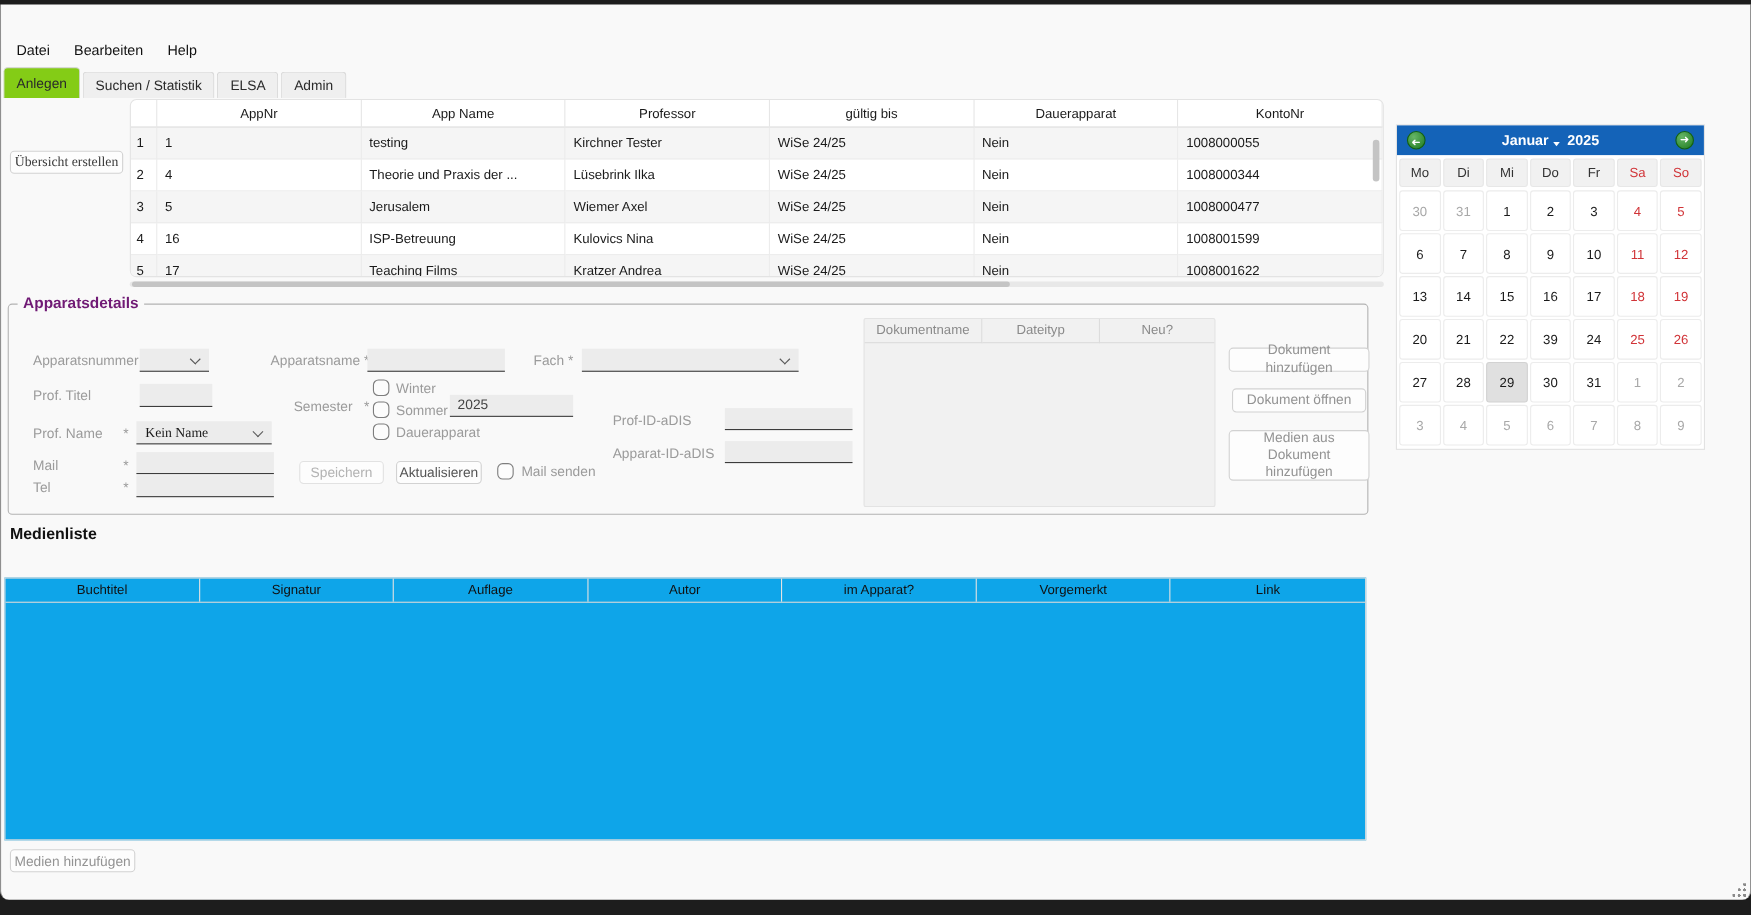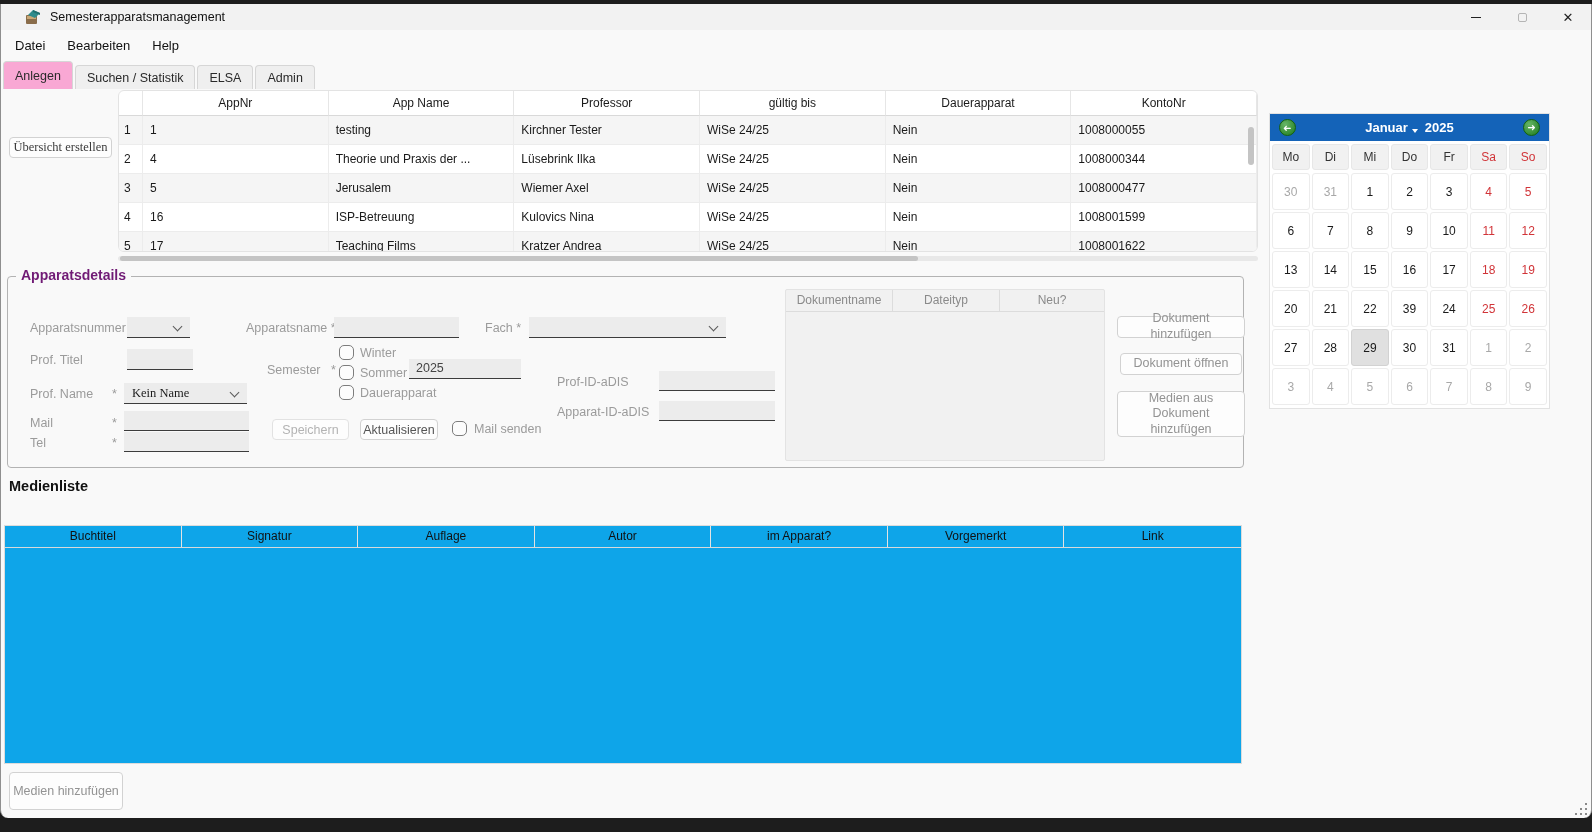--- a/index.html
+++ b/index.html
@@ -22,21 +22,21 @@
   .win-controls { position:absolute; right:0; top:0; height:26px; display:flex; }
   .win-btn { width:46px; height:26px; display:flex; align-items:center; justify-content:center; }
   .ic-min { width:10px; height:1px; background:#222; }
   .ic-max { width:9px; height:9px; border:1px solid #b5b5b5; border-radius:2px; }
   .ic-close { font-size:13px; color:#222; line-height:1; }
   .menubar { position:absolute; left:3px; top:26px; height:30px; display:flex; align-items:center; }
   .menu-item { padding:0 11px; font-size:13px; color:#111; }
   .tabstrip { position:absolute; left:2px; top:56px; height:29px; display:flex; align-items:flex-end; gap:2px; }
   .tab { height:24px; padding:0 11px; background:#efefef; border:1px solid #d6d6d6; border-bottom:none;
          border-radius:4px 4px 0 0; font-size:12.5px; color:#2a2a2a; display:flex; align-items:center; }
-  .tab.active { height:28px; background:#f9a8d4; z-index:2; }
+  .tab.active { height:28px; background:#84cc16; z-index:2; }
   
   .sidebar { position:absolute; left:8px; top:133px; display:flex; flex-direction:row; gap:8px;font-family:Liberation Serif, serif; }
   .btn { background:#fdfdfd; border:1px solid #d2d2d2; border-radius:4px; color:#3a3a3a;
          font-size:12.5px; display:flex; align-items:center; justify-content:center; text-align:center; }
   .side-btn { width:103px; height:21px; }
   .btn.disabled { color:#b3b3b3; border-color:#e2e2e2; }
   .btn.dim { color:#939393; }
   
   .apps-table { position:absolute; left:117px; top:86px; width:1140px; height:162px; background:#fff;
                 border:1px solid #e3e3e3; border-radius:6px; overflow:hidden; }
@@ -79,21 +79,21 @@
             border-right:1px solid #dcdcdc; border-bottom:1px solid #dcdcdc; }
   .doc-th:last-child { border-right:none; }
   .doc-btn { position:absolute; font-size:12.5px; line-height:1.25; padding:0 4px; }
   
   .media-title { position:absolute; left:8px; top:474px; font-size:14.5px; font-weight:bold; color:#111; }
   .media-table { position:absolute; left:3px; top:521px; width:1238px; height:239px;
                  background:#0ea5e9; border:1px solid #dcdcdc; }
   .mt-head { display:grid; grid-template-columns:repeat(7,1fr); height:22px; border-bottom:1px solid #d9d9d9; }
   .mt-th { font-size:12px; color:#111; text-align:center; line-height:21px; border-right:1px solid #e3e3e3; }
   .mt-th:last-child { border-right:none; }
-  .media-add { position:absolute; left:8px; top:768px; width:114px; height:38px; }
+  .media-add { position:absolute; left:8px; top:768px; width:114px; height:21px; }
   
   .calendar { position:absolute; left:1268px; top:109px; width:281px; height:296px;
               background:#fff; border:1px solid #e2e2e2; }
   .cal-head { height:27px; background:var(--accent,#1463b8); display:flex; align-items:center; justify-content:center; position:relative; }
   .cal-title { color:#fff; font-size:13px; font-weight:bold; display:flex; align-items:center; gap:7px; }
   .cal-caret { width:0; height:0; border-left:3.5px solid transparent; border-right:3.5px solid transparent;
                border-top:4px solid #fff; margin-left:-3px; margin-top:7px; }
   .cal-nav { position:absolute; top:5px; width:17px; height:17px; border-radius:50%;
              background:radial-gradient(circle at 35% 30%, #67b667, #1d7a1d); border:1px solid #14610f;
              display:flex; align-items:center; justify-content:center; }
@@ -118,40 +118,20 @@
             radial-gradient(circle at 6px 11px,  #8a8a8a 1.3px, transparent 1.5px),
             radial-gradient(circle at 11px 1px,  #8a8a8a 1.3px, transparent 1.5px),
             radial-gradient(circle at 1px 11px,  #8a8a8a 1.3px, transparent 1.5px),
             radial-gradient(circle at 6px 6px,   #8a8a8a 1.3px, transparent 1.5px); }
 </style>
 </head>
 <body>
 
 <div class="window">
 
-  <div class="titlebar">
-    <svg class="app-icon" viewBox="0 0 16 16">
-      <rect x="1" y="6" width="11" height="9" rx="1" fill="#8a6d4b"></rect>
-      <rect x="2" y="7" width="9" height="3" fill="#c9a876"></rect>
-      <path d="M3 6 L8 1 L15 4 L10 9 Z" fill="#2e8b8b"></path>
-      <path d="M8 1 L15 4 L15 6 L8 3 Z" fill="#1f6e6e"></path>
-    </svg>
-    <span class="win-title">Semesterapparatsmanagement</span>
-    <div class="win-controls">
-      <div class="win-btn">
-          <div class="ic-min"></div>
-        </div>
-      <div class="win-btn">
-          <div class="ic-max"></div>
-        </div>
-      <div class="win-btn">
-          <div class="ic-close">✕</div>
-        </div>
-    </div>
-  </div>
 
   <div class="menubar">
 
   <div class="menu-item">Datei</div>
       <div class="menu-item">Bearbeiten</div>
       <div class="menu-item">Help</div>
     </div>
 
   <div class="tabstrip">
 

